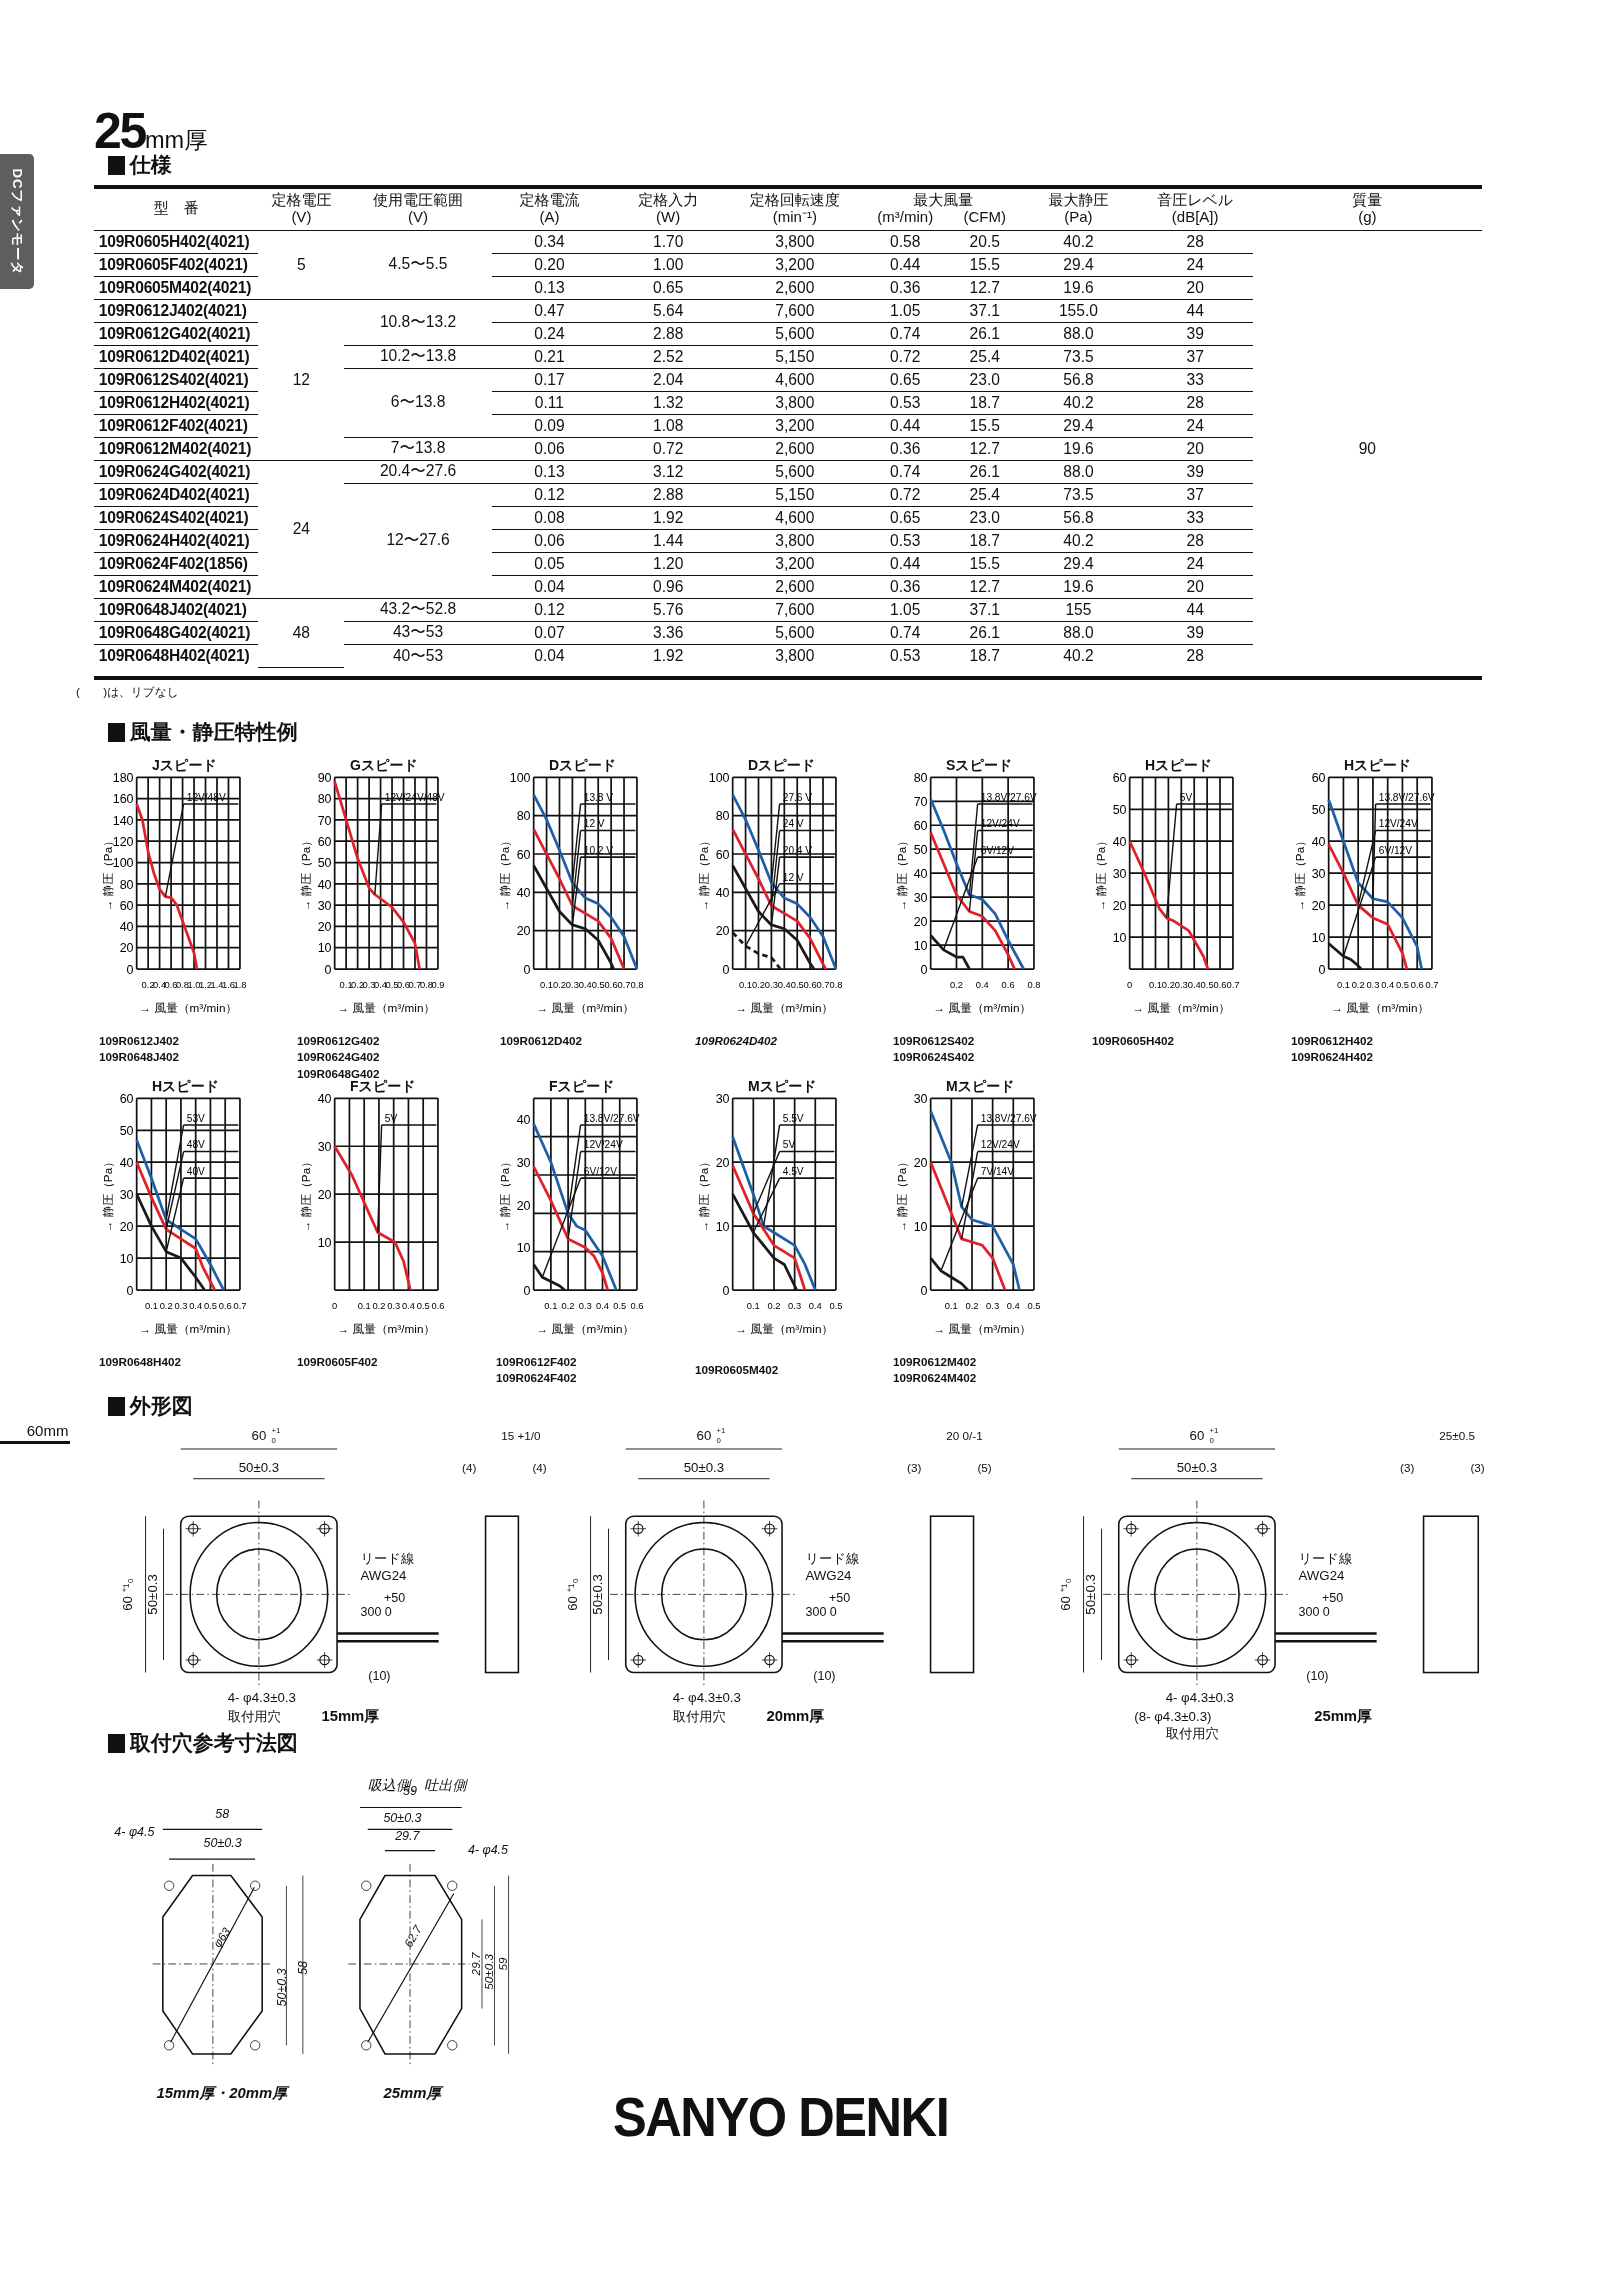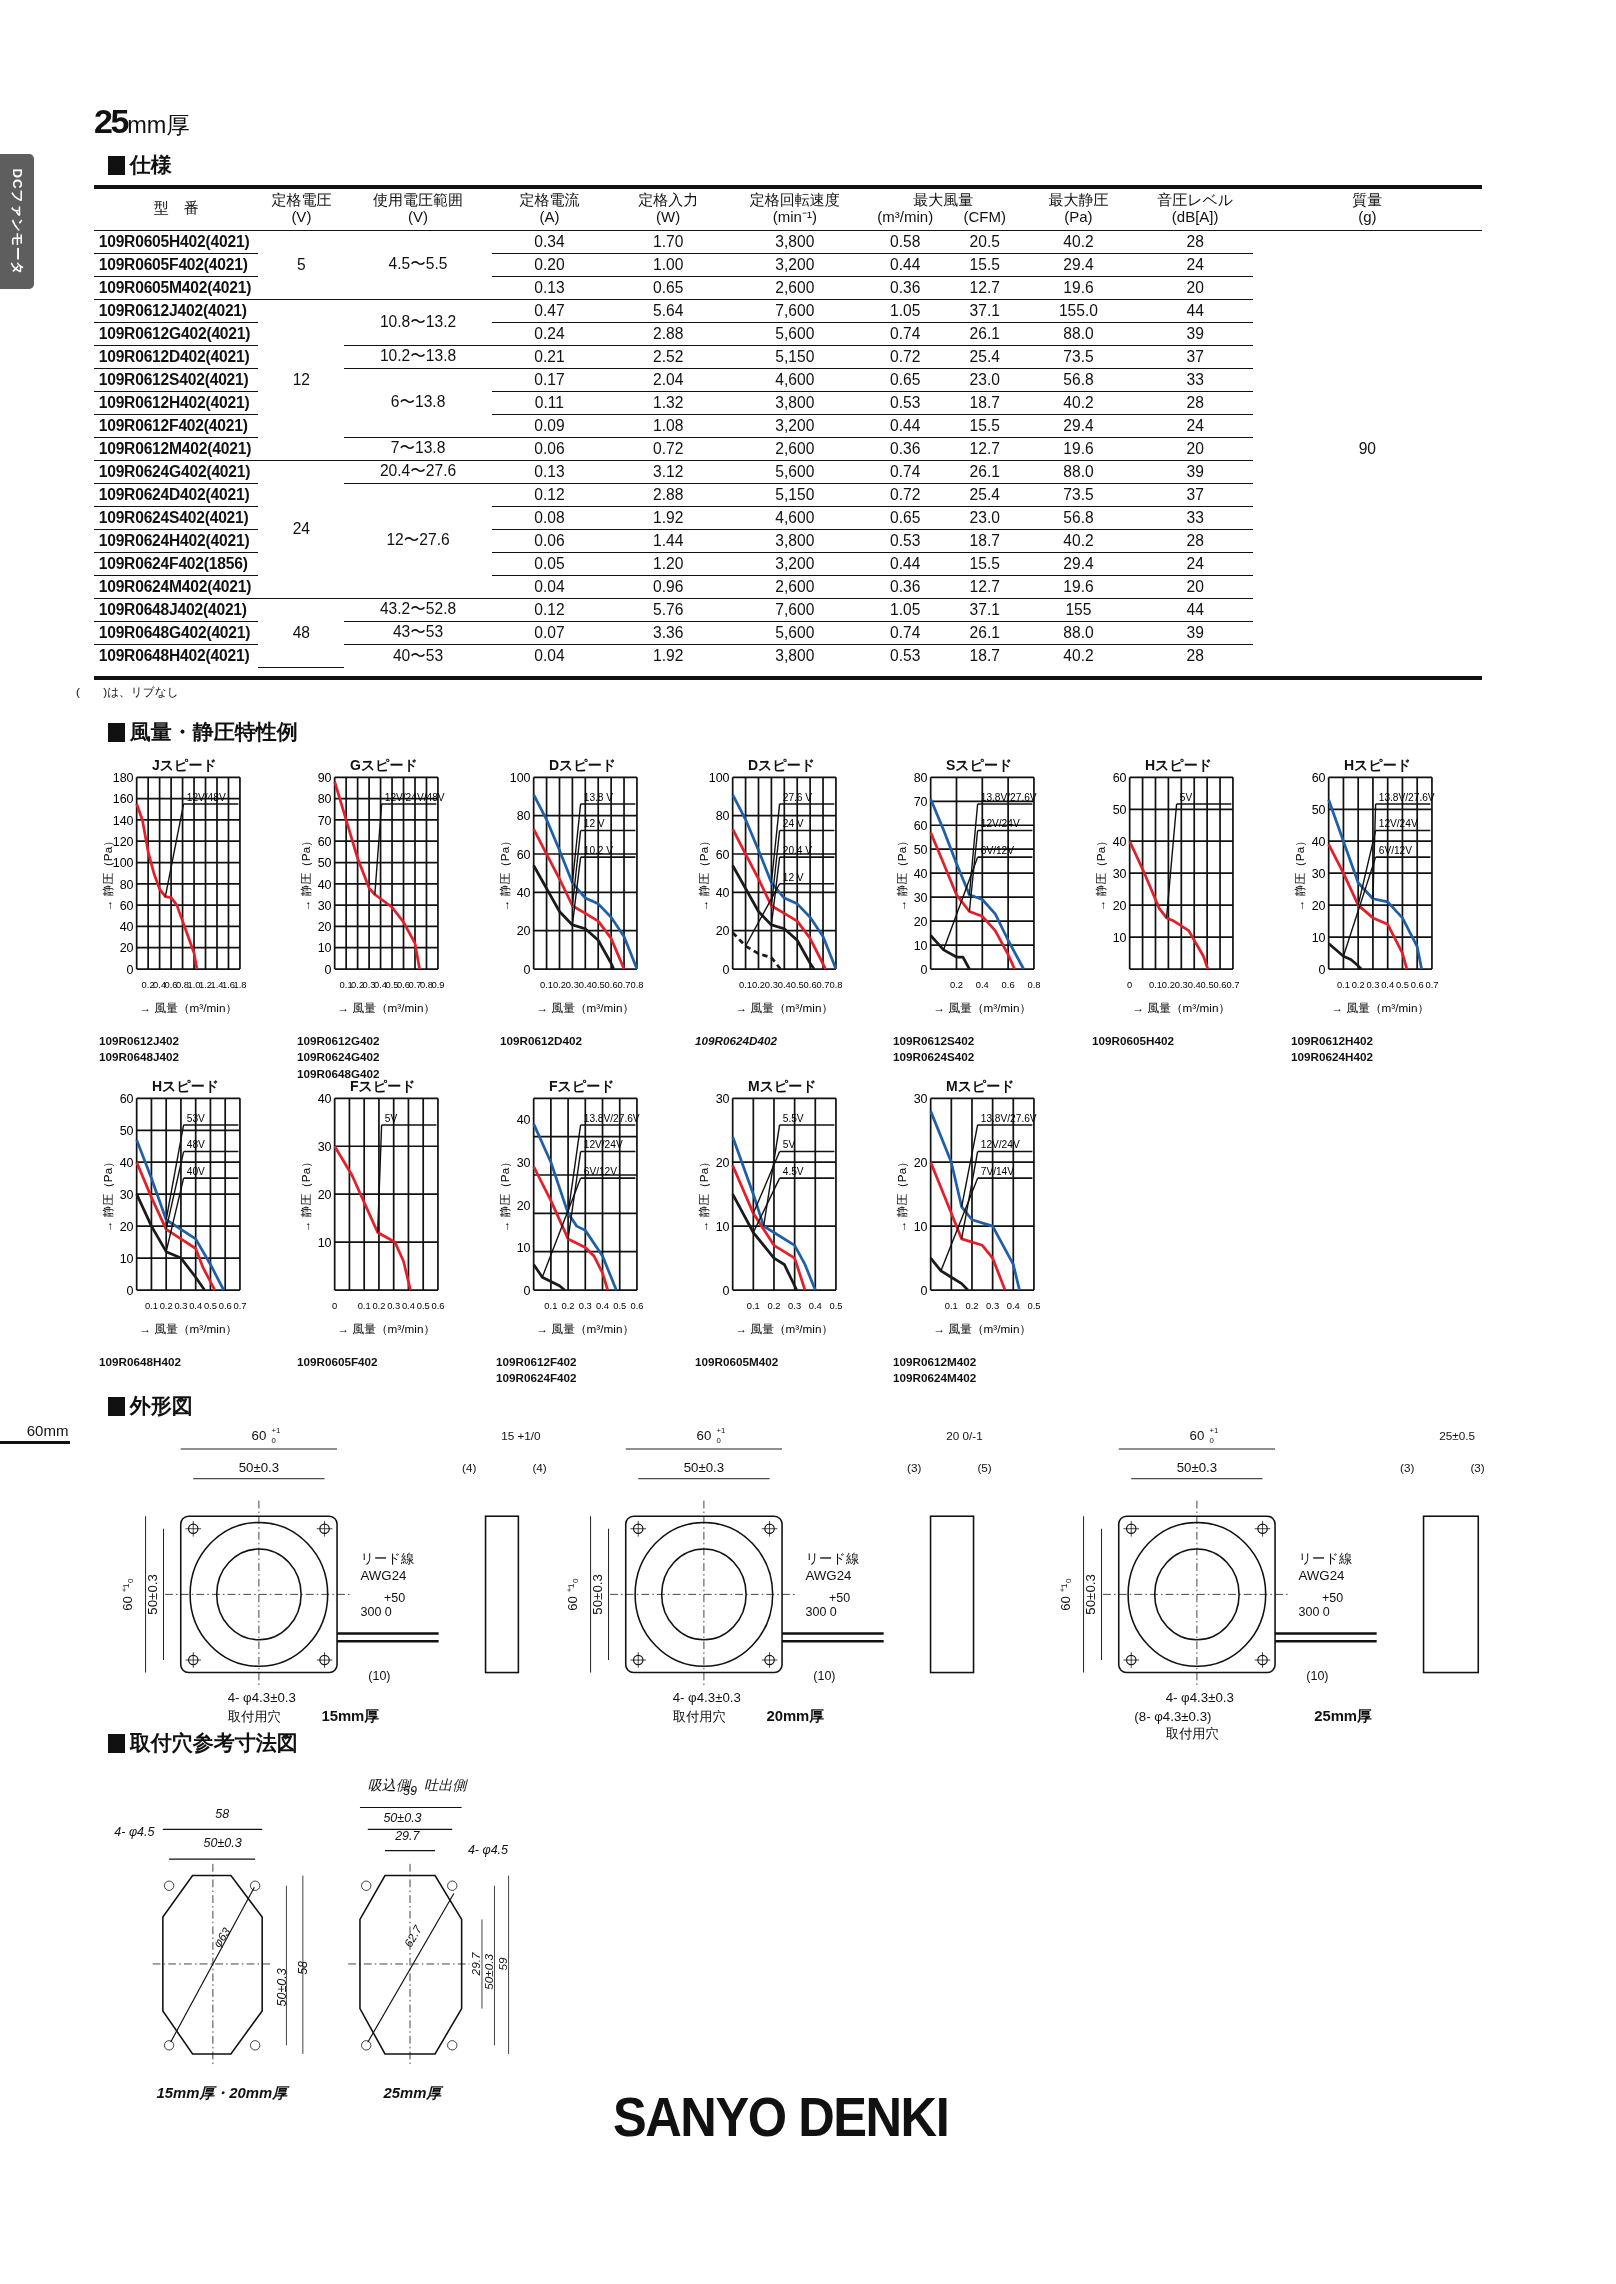--- a/index.html
+++ b/index.html
@@ -3,21 +3,21 @@
 <meta charset="utf-8">
 <style>
   * { box-sizing: border-box; margin: 0; padding: 0; }
   html, body { width: 1616px; height: 2284px; background: #fff; }
   body { position: relative; font-family: "Liberation Sans", sans-serif; color: #111; overflow: hidden; }
 
   .side-tab { position: absolute; left: 0; top: 154px; width: 34px; height: 135px; background: #5e5e5e; border-radius: 0 4.7px 4.7px 0; }
   .side-tab span { position: absolute; left: 50%; top: 50%; transform: translate(-50%,-50%) rotate(90deg); color: #fff; font-size: 13.3px; font-weight: bold; white-space: nowrap; letter-spacing: 0.8px; }
 
   .title { position: absolute; left: 94px; top: 102px; font-weight: bold; }
-  .title .big { font-size: 34px; letter-spacing: -2.3px; }
+  .title .big { font-size: 50px; letter-spacing: -2.3px; }
   .title .small { font-size: 23.5px; font-weight: normal; }
 
   .sec-head { position: absolute; font-size: 21px; font-weight: bold; display: flex; align-items: center; gap: 4.7px; padding-left: 14px; }
   .sec-head .sq { width: 17px; height: 19px; background: #111; display: inline-block; }
   .spec-top { position: absolute; left: 94px; top: 185px; width: 1388px; height: 3.9px; background: #111; }
   .spec-bottom { position: absolute; left: 94px; top: 676px; width: 1388px; height: 3.9px; background: #111; }
   .spec-table { position: absolute; left: 94px; top: 189px; width: 1388px; border-collapse: collapse; font-size: 15.6px; }
   .spec-table th { font-weight: normal; font-size: 15px; line-height: 1.15; padding: 1.6px 0 4.7px; text-align: center; border-bottom: 1.2px solid #111; }
   .spec-table td { text-align: center; height: 23px; padding: 0; border-bottom: 0.8px solid #111; }
   .spec-table td.model { font-weight: bold; text-align: left; padding-left: 4.7px; font-size: 15.6px; letter-spacing: -0.2px; }
@@ -829,21 +829,21 @@
         <line x1="108" y1="60" x2="87.6" y2="189.33333333333334" stroke="#111" stroke-width="1.8"></line>
         <polyline points="48,111.75 74.4,173 100.80000000000001,213.83333333333334 127.2,230.16666666666669 140.39999999999998,271" fill="none" stroke="#e0202a" stroke-width="3.5" stroke-linejoin="round"></polyline>
         <text x="112" y="90" font-size="13" font-family="Liberation Sans, sans-serif">5V</text>
         <line x1="108" y1="94" x2="178" y2="94" stroke="#111" stroke-width="2"></line>
         <line x1="108" y1="94" x2="74.4" y2="173" stroke="#111" stroke-width="1.8"></line>
         <polyline points="48,148.5 74.4,197.5 100.80000000000001,230.16666666666669 114,238.33333333333334 129.84,271" fill="none" stroke="#1a1a1a" stroke-width="3.5" stroke-linejoin="round"></polyline>
         <text x="112" y="124" font-size="13" font-family="Liberation Sans, sans-serif">4.5V</text>
         <line x1="108" y1="128" x2="178" y2="128" stroke="#111" stroke-width="2"></line>
         <line x1="108" y1="128" x2="74.4" y2="197.5" stroke="#111" stroke-width="1.8"></line>
       </svg>
-      <div class="cap" style="left: 0px; top: 276px; text-align: right;">109R0605M402</div>
+      <div class="cap" style="left: 0px; top: 284px; text-align: right;">109R0605M402</div>
     </div>
     <div class="chart" style="left: 893px; top: 1078px;">
       <div class="ct" style="left: 53px; top: 0px;">Mスピード</div>
       <svg width="188" height="266" viewBox="0 0 240 340">
         <line x1="48" y1="26" x2="48" y2="271" stroke="#111" stroke-width="2.2"></line>
         <line x1="74.4" y1="26" x2="74.4" y2="271" stroke="#111" stroke-width="2.2"></line>
         <line x1="100.8" y1="26" x2="100.8" y2="271" stroke="#111" stroke-width="2.2"></line>
         <line x1="127.2" y1="26" x2="127.2" y2="271" stroke="#111" stroke-width="2.2"></line>
         <line x1="153.6" y1="26" x2="153.6" y2="271" stroke="#111" stroke-width="2.2"></line>
         <line x1="180" y1="26" x2="180" y2="271" stroke="#111" stroke-width="2.2"></line>

